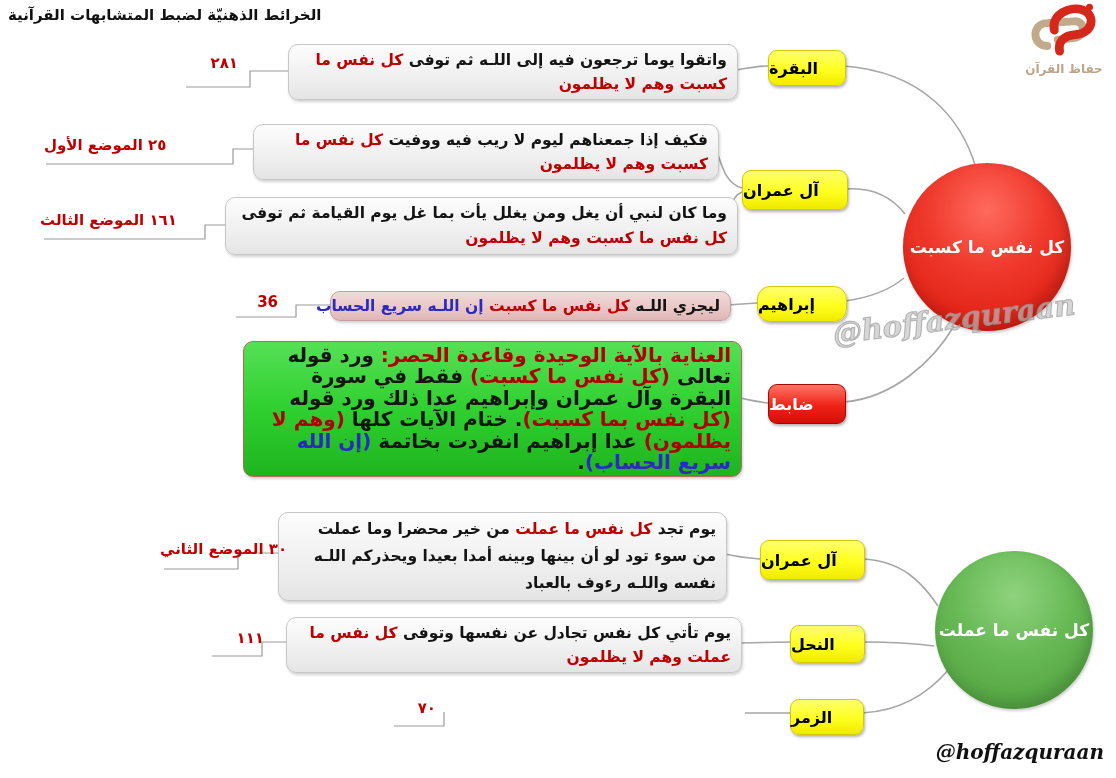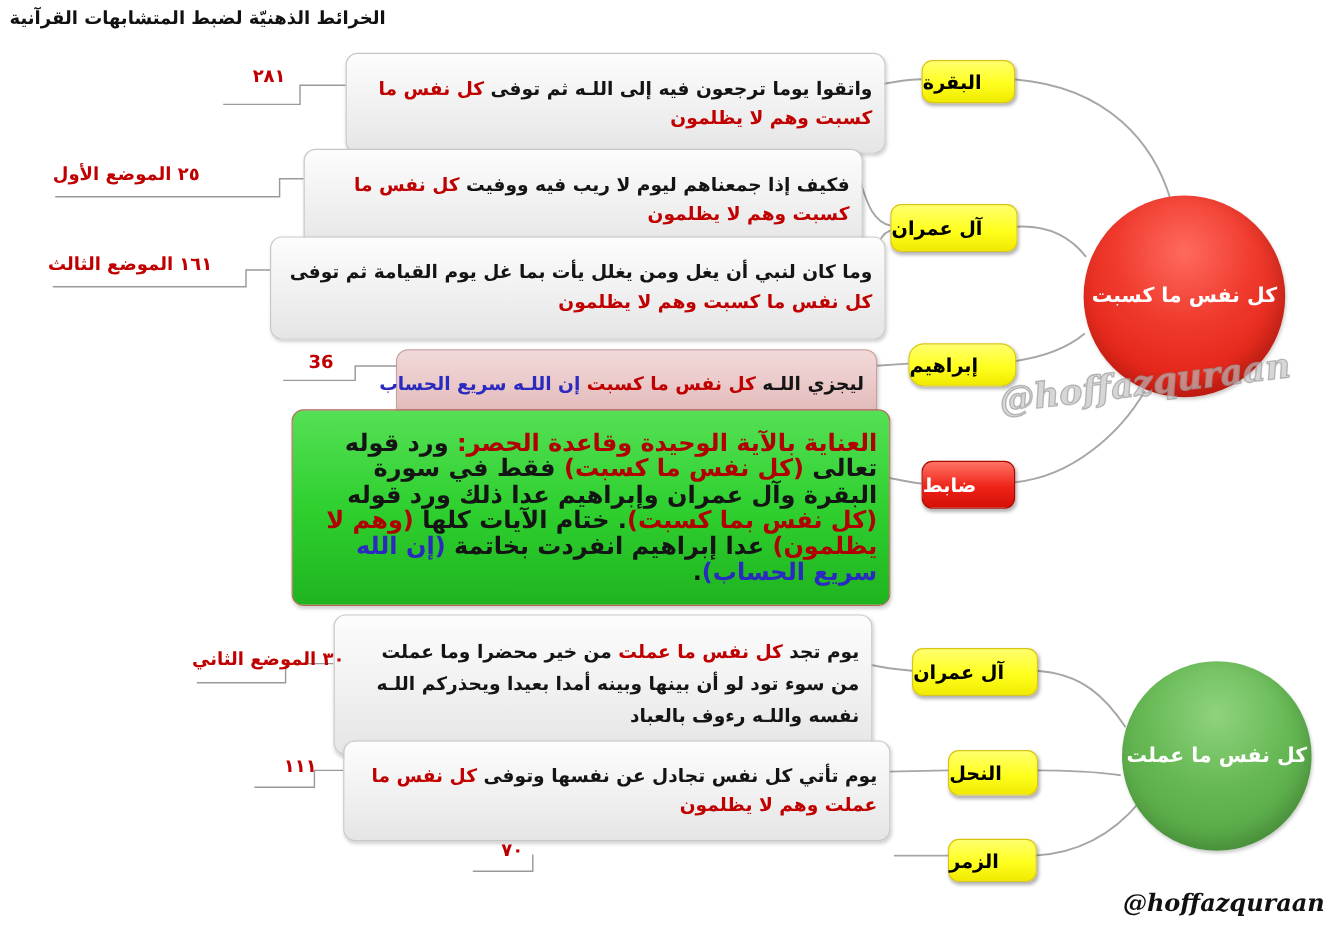--- a/index.html
+++ b/index.html
@@ -18,21 +18,21 @@
               box-shadow:inset -4px -8px 14px rgba(0,0,0,.15),1px 2px 3px rgba(0,0,0,.2);}
   .slabel{position:absolute;display:flex;align-items:center;justify-content:flex-end;direction:rtl;
           background:linear-gradient(#ffff6e 0%,#ffff1e 55%,#f0ea00 100%);
           border:1px solid #d8c60a;border-radius:9px;font-weight:bold;font-size:16px;color:#000;
           box-shadow:1px 2px 3px rgba(0,0,0,.3);z-index:2;}
   .slabel.redlbl{background:linear-gradient(#ff7465 0%,#ee2217 55%,#d50f07 100%);
           border:1px solid #a50800;color:#fff;}
   .vbox{position:absolute;background:linear-gradient(#fdfdfd 0%,#efefef 60%,#e5e5e5 100%);
         border:1px solid #c7c7c7;border-radius:10px;box-shadow:1px 2px 3px rgba(0,0,0,.18);
         direction:rtl;text-align:right;font-weight:bold;font-size:15.5px;color:#141414;
-        padding:17px 10px;z-index:1;}
+        padding:3px 10px;z-index:1;}
   .vbox.pink{background:linear-gradient(#f2d9d9 0%,#e7c2c2 70%,#dfb6b6 100%);border-color:#c79f9f;}
   .vbox.rule{background:linear-gradient(#55e055 0%,#2fd02f 50%,#1fb41f 100%);border-color:#b4675a;
         line-height:21.4px;font-size:20px;}
   .t-black{color:#141414;}
   .t-red{color:#c00000;}
   .t-blue{color:#2a2ac0;}
   .t-wred{color:#b00000;}
   .ref{position:absolute;direction:ltr;color:#c00000;font-weight:bold;font-size:15px;
        white-space:nowrap;z-index:2;text-align:right;}
   .watermark{position:absolute;left:832px;top:302px;z-index:3;
@@ -72,20 +72,28 @@
       <path d="M44,239 L205,239 L205,225 L225,225"></path>
       <path d="M236,317 L296,317 L296,305 L330,305"></path>
       <path d="M164,569 L238,569 L238,553 L278,553"></path>
       <path d="M212,656 L262,656 L262,642 L286,642"></path>
       <path d="M394,726 L444,726 L444,712"></path>
     </g>
   </svg>
 
   <div class="title">الخرائط الذهنيّة لضبط المتشابهات القرآنية</div>
 
+  <div class="logo">
+    <svg width="80" height="58" viewBox="0 0 90 66">
+      <path d="M26 50 C8 50 8 24 26 24 L56 22 C70 21 70 40 56 41 L38 43" fill="none" stroke="#c2a98c" stroke-width="9" stroke-linecap="round"></path>
+      <path d="M34 32 C30 14 52 4 66 9 C82 15 78 36 58 37 C44 38 38 46 40 56" fill="none" stroke="#d5281b" stroke-width="10" stroke-linecap="round"></path>
+      <circle cx="74" cy="6" r="4" fill="#d5281b"></circle>
+    </svg>
+    <div class="logo-text">حفاظ القرآن</div>
+  </div>
 
   <div class="circle red" style="left:903px;top:163px;width:168px;height:168px;">
     <span>كل نفس ما كسبت</span>
   </div>
   <div class="circle green" style="left:935px;top:551px;width:158px;height:158px;">
     <span>كل نفس ما عملت</span>
   </div>
 
   <div class="slabel" style="left:768px;top:50px;width:76px;height:34px;">
     <span>البقرة</span>

